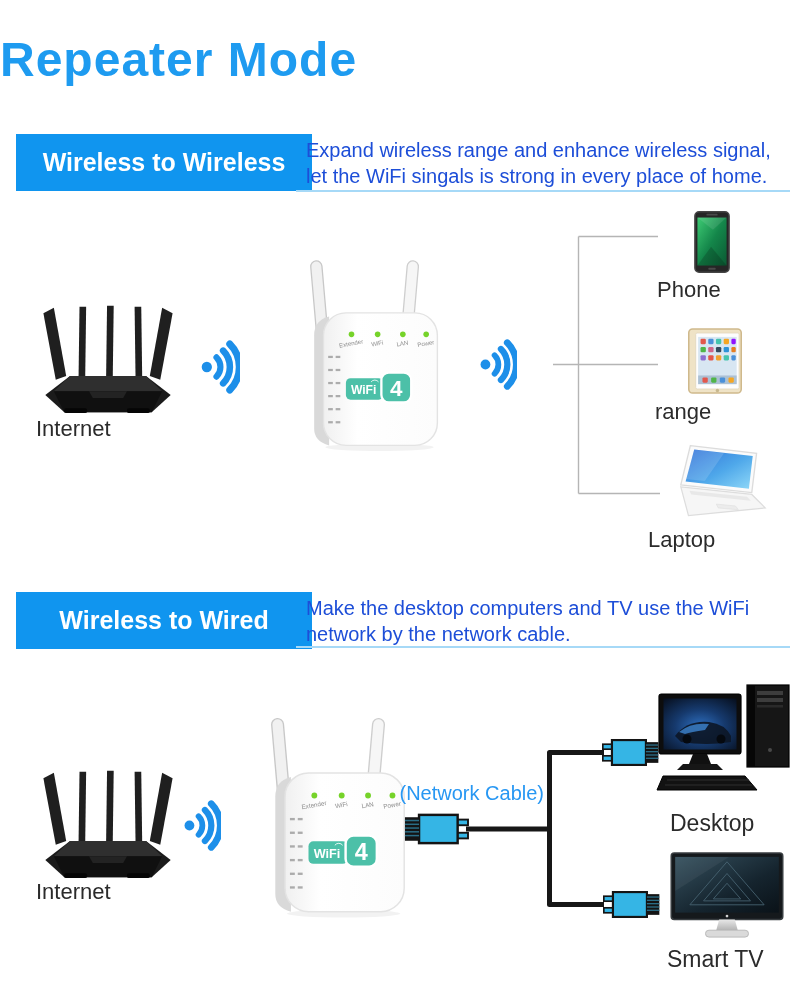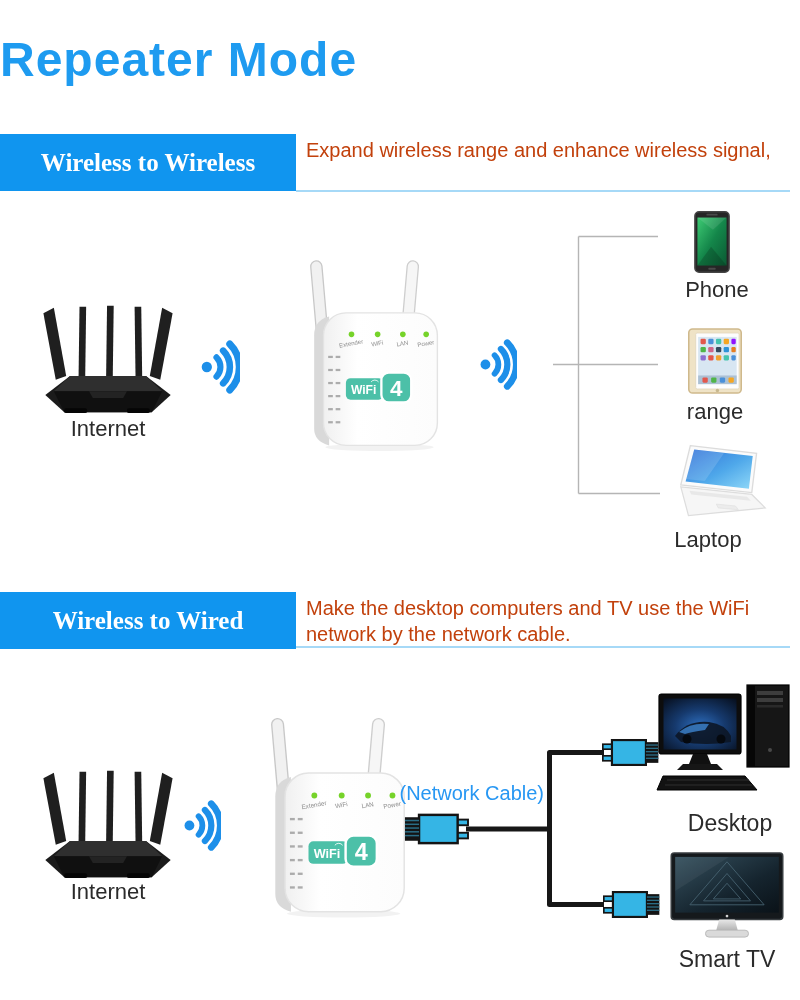--- a/index.html
+++ b/index.html
@@ -1,25 +1,25 @@
 <!DOCTYPE html>
 <html><head>
 <meta charset="utf-8">
 <style>
   html,body{margin:0;padding:0;background:#ffffff;}
   .page{position:relative;width:800px;height:1000px;background:#ffffff;overflow:hidden;
         font-family:"Liberation Sans",sans-serif;}
   .abs{position:absolute;}
   .title{position:absolute;left:0;top:32px;width:800px;margin:0;text-align:left;
          font-size:48px;font-weight:bold;color:#1e9bf0;letter-spacing:1px;}
-  .banner{position:absolute;left:0;width:296px;height:57px;background:#1095ef;color:#ffffff;
-          font-size:25px;font-weight:bold;display:flex;align-items:center;justify-content:center;font-family:Liberation Serif, serif;}
-  .desc{position:absolute;left:306px;width:490px;font-size:20px;color:#c2410c;line-height:26px;}
+  .banner{position:absolute;left:16px;width:296px;height:57px;background:#1095ef;color:#ffffff;
+          font-size:25px;font-weight:bold;display:flex;align-items:center;justify-content:center;}
+  .desc{position:absolute;left:306px;width:490px;font-size:20px;color:#1d4ed8;line-height:26px;}
   .underline{position:absolute;left:296px;width:494px;height:2px;background:#a6d9f7;}
-  .dev-label{position:absolute;text-align:center;font-size:22px;color:#2b2b2b;}
+  .dev-label{position:absolute;text-align:left;font-size:22px;color:#2b2b2b;}
   .cable-label{position:absolute;left:392px;top:782px;width:152px;text-align:right;
                font-size:20px;color:#2797f3;}
   svg{display:block;}
 </style>
 </head>
 <body>
 
 <div class="page">
 
   <svg width="0" height="0" style="position:absolute" aria-hidden="true">
@@ -237,20 +237,21 @@
       <path d="M604,752.5 H549.5 V904.5 H604"></path>
     </g>
   </svg>
 
   <section>
     <div class="banner" style="top:134px">
       <span>Wireless to Wireless</span>
     </div>
     <div class="desc" style="top:137px">
       <div>Expand wireless range and enhance wireless signal,</div>
+      <div>let the WiFi singals is strong in every place of home.</div>
     </div>
     <div class="underline" style="top:190px"></div>
 
     <svg class="abs" style="left:32px;top:300px;width:152px;height:116px" viewBox="0 0 160 118">
         <use href="#sym-router"></use>
       </svg>
     <div class="dev-label" style="left:36px;top:416px;width:144px">Internet</div>
 
     <svg class="abs" style="left:198px;top:337px;width:42px;height:60px" viewBox="0 0 42 64">
         <use href="#sym-wifi"></use>

